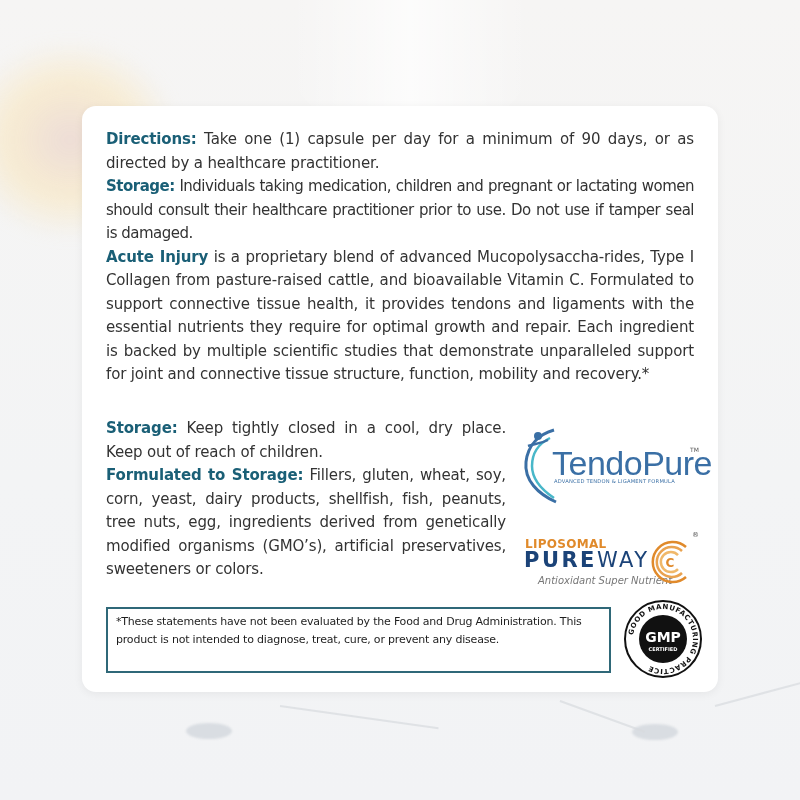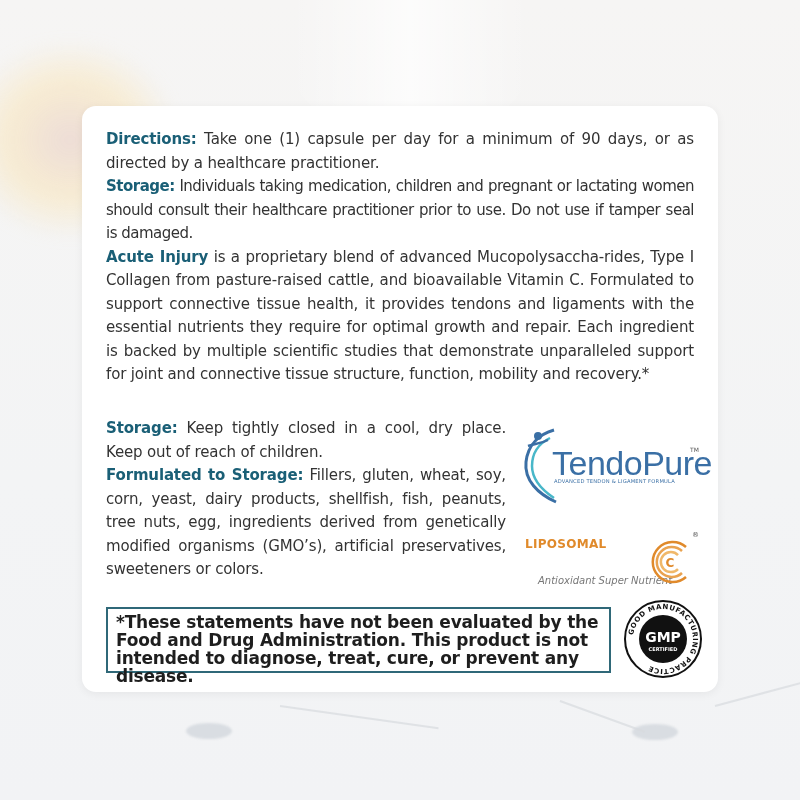--- a/index.html
+++ b/index.html
@@ -74,21 +74,21 @@
   .pure-word b { font-weight: bold; }
   .pure-sub {
     position: absolute; left: 18px; top: 44px; font-size: 10px; color: #777;
     font-style: italic; white-space: nowrap;
   }
   .pure-reg { position: absolute; left: 172px; top: 0px; font-size: 7px; color: #555; }
 
   .disclaimer {
     position: absolute; left: 24px; top: 501px; width: 505px; height: 66px;
     border: 2px solid #2f6878; padding: 4px 0 0 8px;
-    font-size: 17px; line-height: 18px; font-weight: bold; color: #1e1e1e;
+    font-size: 11px; line-height: 18px; font-weight: normal; color: #1e1e1e;
     letter-spacing: -0.2px;
   }
 
   .gmp {
     position: absolute; left: 540px; top: 492px; width: 82px; height: 82px;
   }
 </style>
 </head>
 <body>
 
@@ -129,20 +129,21 @@
       <path d="M30 14 C18 20, 12 30, 12 42 C12 56, 22 66, 34 74" stroke="#48b7c9" stroke-width="2.5" fill="none"></path>
       <path d="M8 22 C14 20, 20 20, 28 16" stroke="#3a6fa5" stroke-width="2.5" fill="none"></path>
     </svg>
     <span class="tendo-word">TendoPure</span>
     <span class="tendo-tm">TM</span>
     <span class="tendo-sub">ADVANCED TENDON &amp; LIGAMENT FORMULA</span>
   </div>
 
   <div class="logo-pure">
     <span class="pure-lipo">LIPOSOMAL</span>
+    <span class="pure-word"><b>PURE</b><span>WAY</span></span>
     <span class="pure-sub">Antioxidant Super Nutrient</span>
     <svg width="46" height="46" viewBox="0 0 46 46" style="position:absolute;left:128px;top:8px;">
       <path d="M38 8 A20 20 0 1 0 38 38" stroke="#e08a2b" stroke-width="2.5" fill="none"></path>
       <path d="M34 12 A15 15 0 1 0 34 34" stroke="#e9a24f" stroke-width="2.5" fill="none"></path>
       <path d="M30 16 A10 10 0 1 0 30 30" stroke="#f0b86a" stroke-width="2.5" fill="none"></path>
       <text x="22" y="28" font-size="12" font-weight="bold" fill="#e08a2b" text-anchor="middle" font-family="DejaVu Sans, sans-serif">C</text>
     </svg>
     <span class="pure-reg">®</span>
   </div>
 

